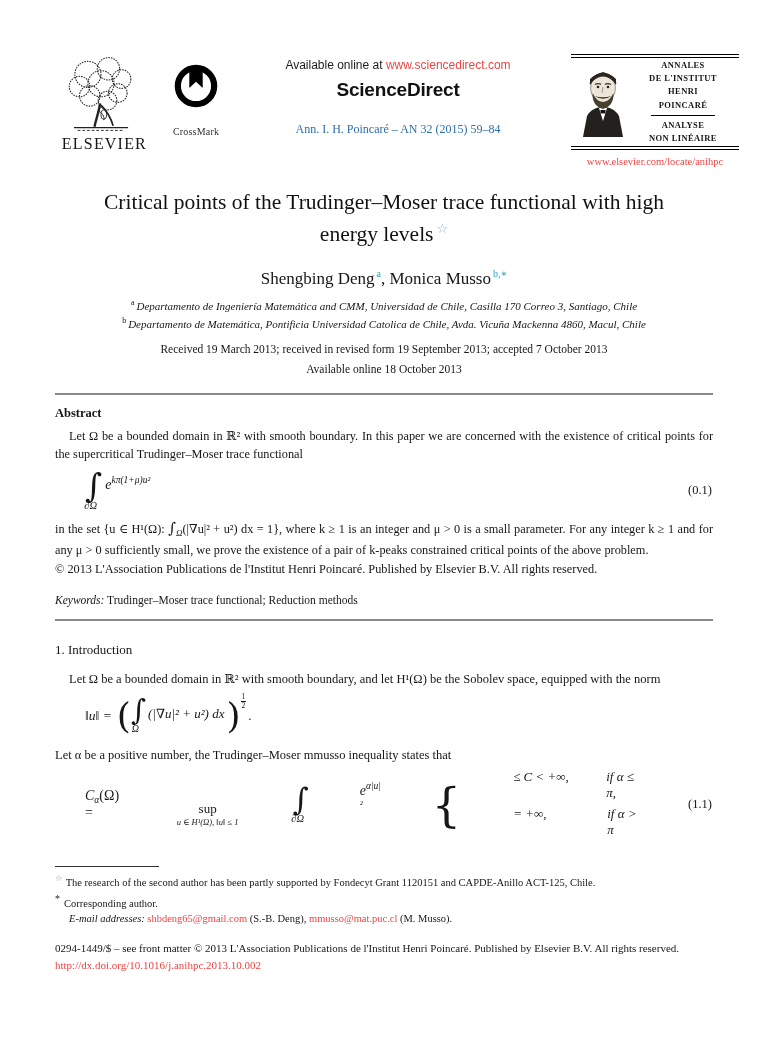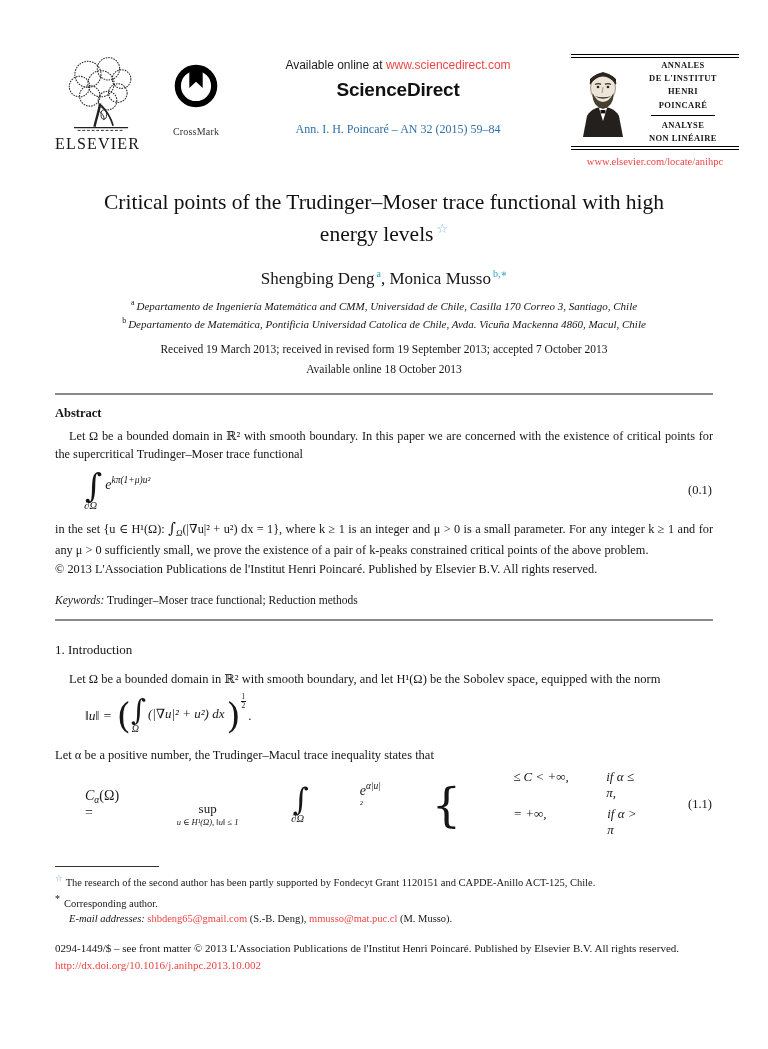--- a/index.html
+++ b/index.html
@@ -12,21 +12,21 @@
     padding:0 55px;
     overflow:hidden;
     font-family:"Liberation Serif","DejaVu Serif",serif;
     color:#161616;
   }
   .sans{font-family:"Liberation Sans","DejaVu Sans",sans-serif;}
   a,.link{color:#ef4444;text-decoration:none;cursor:pointer;}
 
   
   .hdr{display:flex;padding-top:54px;height:118px;}
-  .els-col{width:92px;text-align:left;}
+  .els-col{width:92px;text-align:right;}
   .els-col svg{display:block;margin:0 auto;}
   .els-word{font-size:16px;letter-spacing:1.2px;margin-top:1px;}
   .cm-col{width:58px;margin-left:20px;margin-top:10px;text-align:center;}
   .cm-label{font-size:10px;color:#333;margin-top:14px;letter-spacing:.2px;}
   .ctr-col{flex:1;text-align:center;padding-top:4px;}
   .avail{font-size:12px;color:#1c1c1c;}
   .sd-logo{font-size:19px;font-weight:bold;color:#111;margin-top:7px;letter-spacing:-.2px;}
   .cite{font-size:12px;color:#2e6fa8;margin-top:21px;}
   .jrn-col{width:168px;margin-right:-26px;}
   .jrn-box{
@@ -231,21 +231,21 @@
     </span>
     <span class="normbody">(|∇u|² + u²) dx</span>
     <span class="bigparen">)</span>
     <span class="pow">
       <span class="pow-num">1</span>
       <span>2</span>
     </span>
     <span style="font-size:13px;margin-left:2px;align-self:flex-end;margin-bottom:10px;">.</span>
   </div>
 
-  <div class="intro-para">Let α be a positive number, the Trudinger–Macul trace inequality states that</div>
+  <div class="intro-para">Let α be a positive number, the Trudinger–Moser mmusso inequality states that</div>
 
   <div class="eq" style="margin-top:4px;gap:48px;">
     <span class="eq11-lhs"><span class="mi">C</span><span class="eq11-sub">α</span><span>(Ω) =</span></span>
     <span class="supstack">
       <span class="sup-op">sup</span>
       <span class="sup-cond">u ∈ H¹(Ω), ‖u‖ ≤ 1</span>
     </span>
     <span class="int-col">
       <span class="int-big" style="font-size:31px;">∫</span>
       <span class="int-lower">∂Ω</span>

